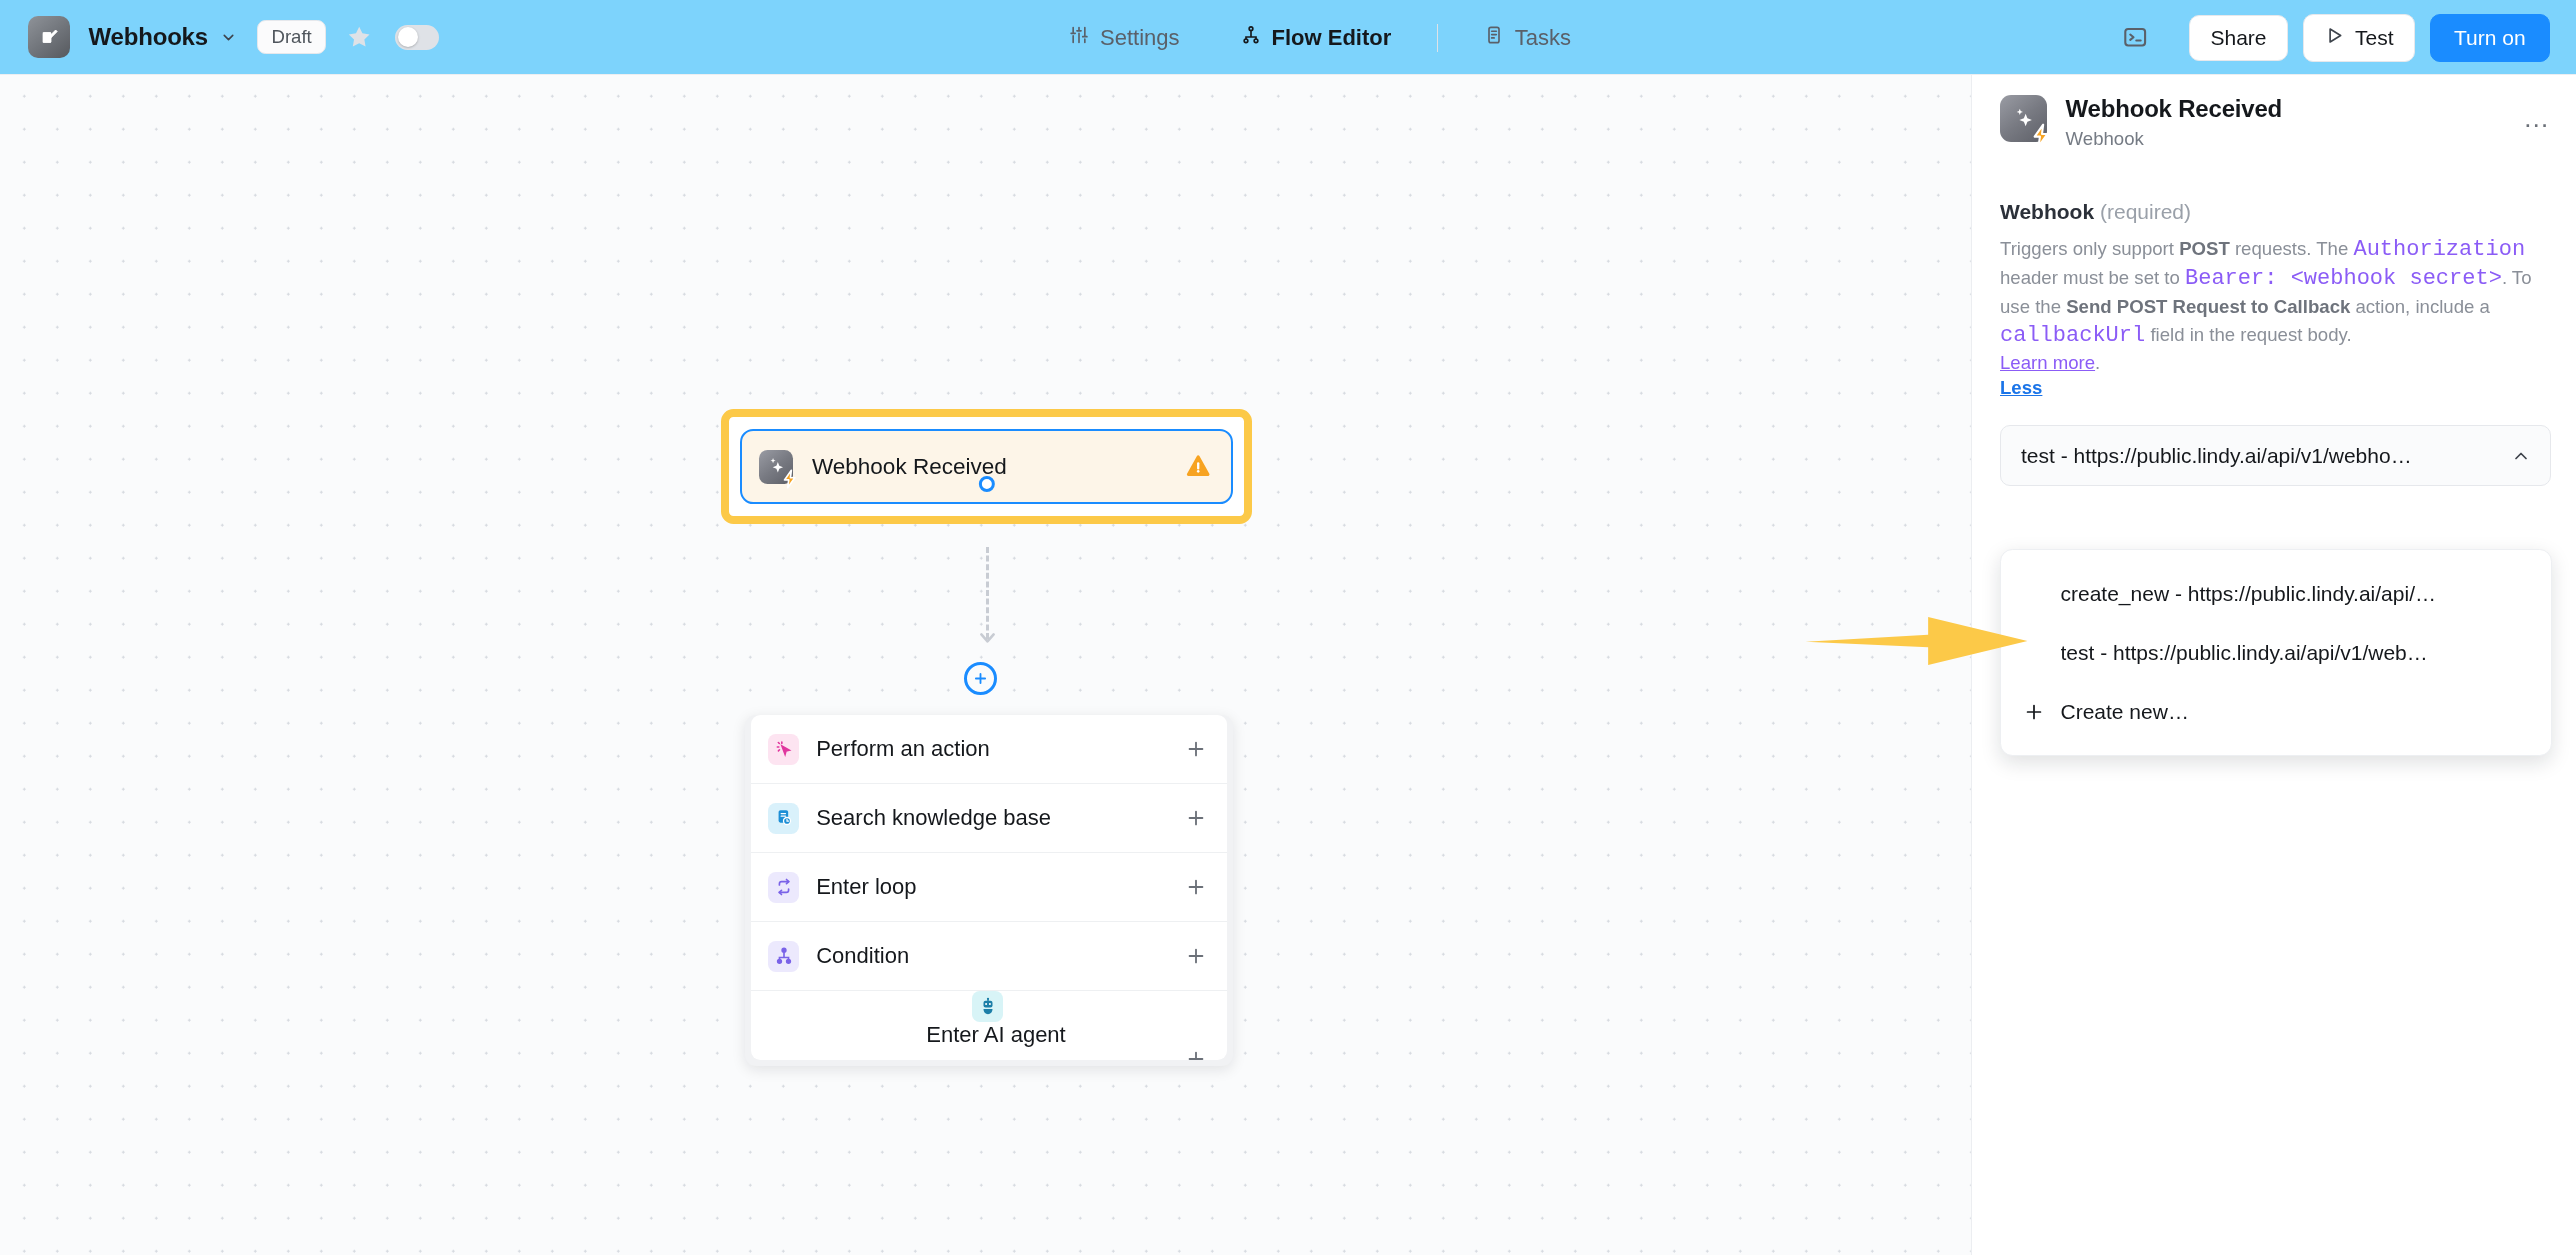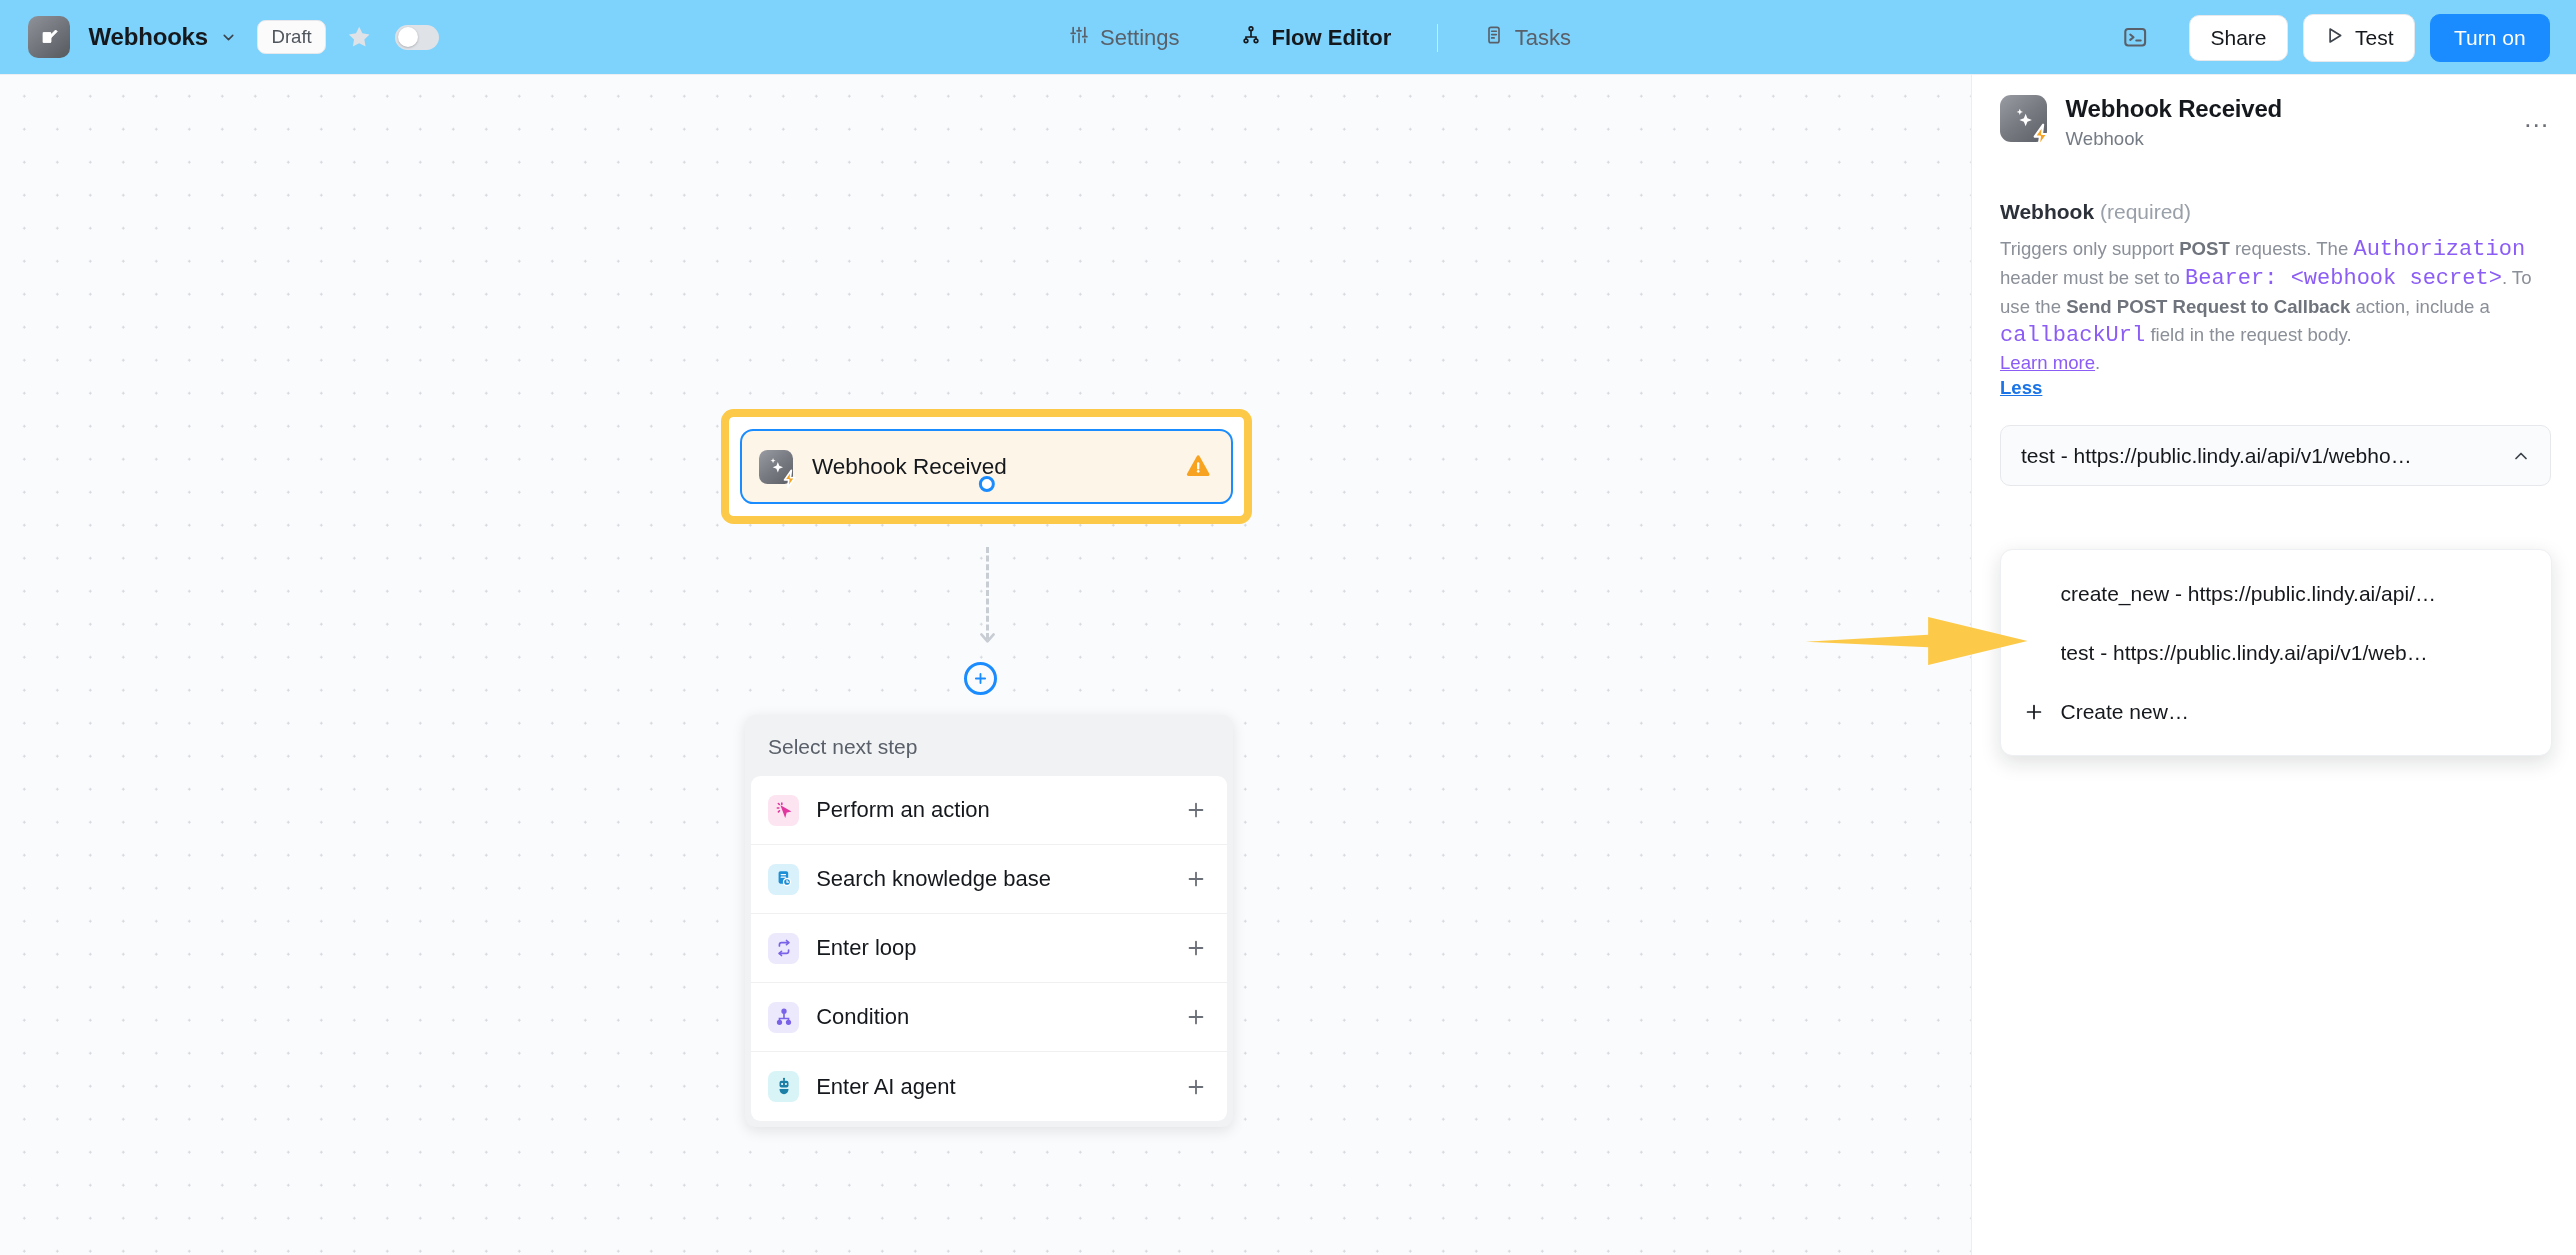--- a/index.html
+++ b/index.html
@@ -172,21 +172,21 @@
     background: #ffffff;
     border-radius: 9.3px;
     margin: 0 6.2px;
     overflow: hidden;
   }
   .ns-row {
     display: flex; align-items: center;
     height: 69px; padding: 0 20px 0 17px;
     border-bottom: 1.6px solid #eef0f2;
   }
-  .ns-row:last-child { border-bottom: none; }
+  .ns-row:last-child { border-bottom: none; flex-direction: column; }
   .ns-ico {
     width: 31px; height: 31px; border-radius: 7.8px; flex: none;
     display: flex; align-items: center; justify-content: center;
   }
   .ns-label {
     margin-left: 17px; font-size: 22px; color: #15181c; white-space: nowrap;
   }
   .ns-plus { margin-left: auto; display: flex; align-items: center; }
 
   
@@ -395,21 +395,20 @@
       </svg>
     </div>
 
     <div class="plus-circle">
       <svg width="17" height="17" viewBox="0 0 24 24" stroke="#1a8cff" stroke-width="2.6" stroke-linecap="round">
         <path d="M12 5.5v13M5.5 12h13"></path>
       </svg>
     </div>
 
     <div class="next-step">
-      <div class="ns-title">Select next step</div>
       <div class="ns-list">
 
         <div class="ns-row">
           <span class="ns-ico" style="background:#fde4f1">
             <svg width="20" height="20" viewBox="0 0 24 24" fill="none" stroke="#e0369e" stroke-width="1.9" stroke-linecap="round">
               <path d="M9.5 8.3l9 5.1-4.1 1.1-1.1 4.1z" fill="#e0369e"></path>
               <path d="M5.2 4.2l1.2 1.2M4 9.6h1.8M9.4 3.6v1.8M5.3 14.2l1.3-1.3"></path>
             </svg>
           </span>
           <span class="ns-label">Perform an action</span>

